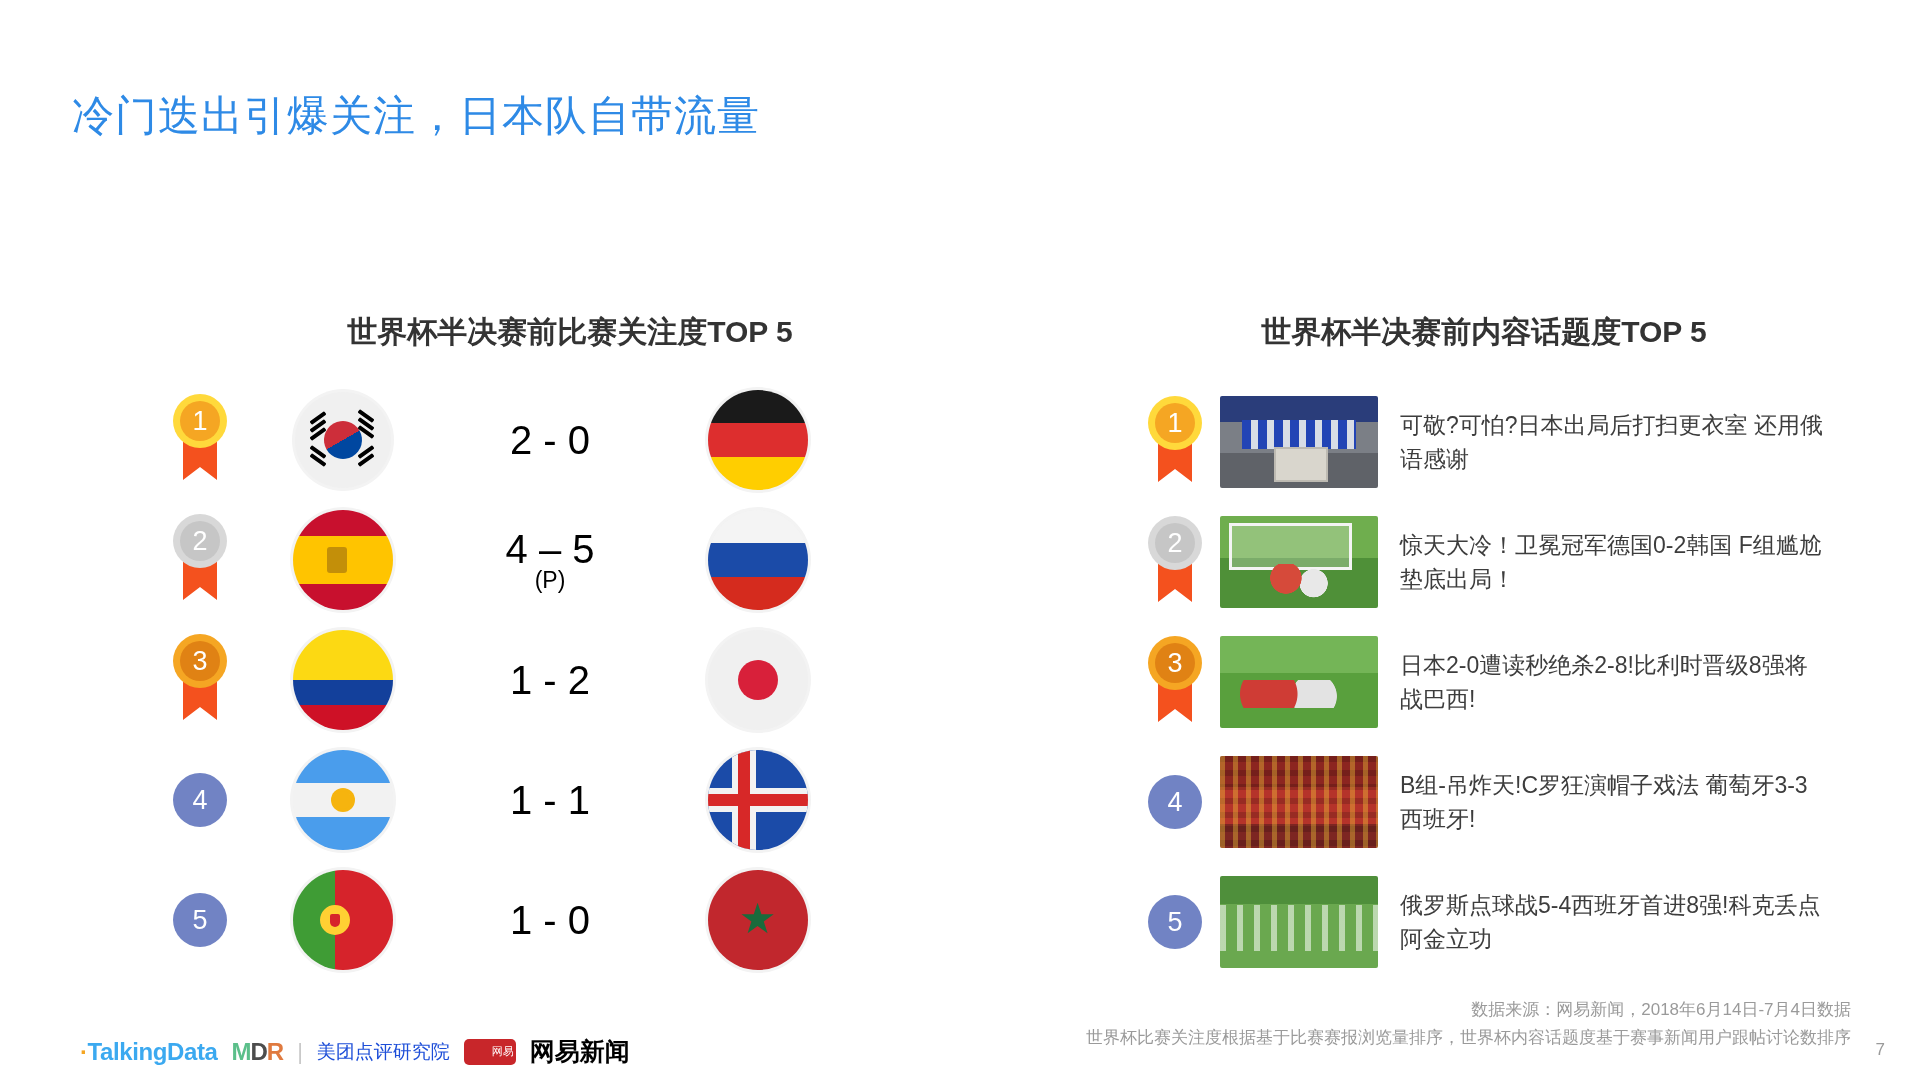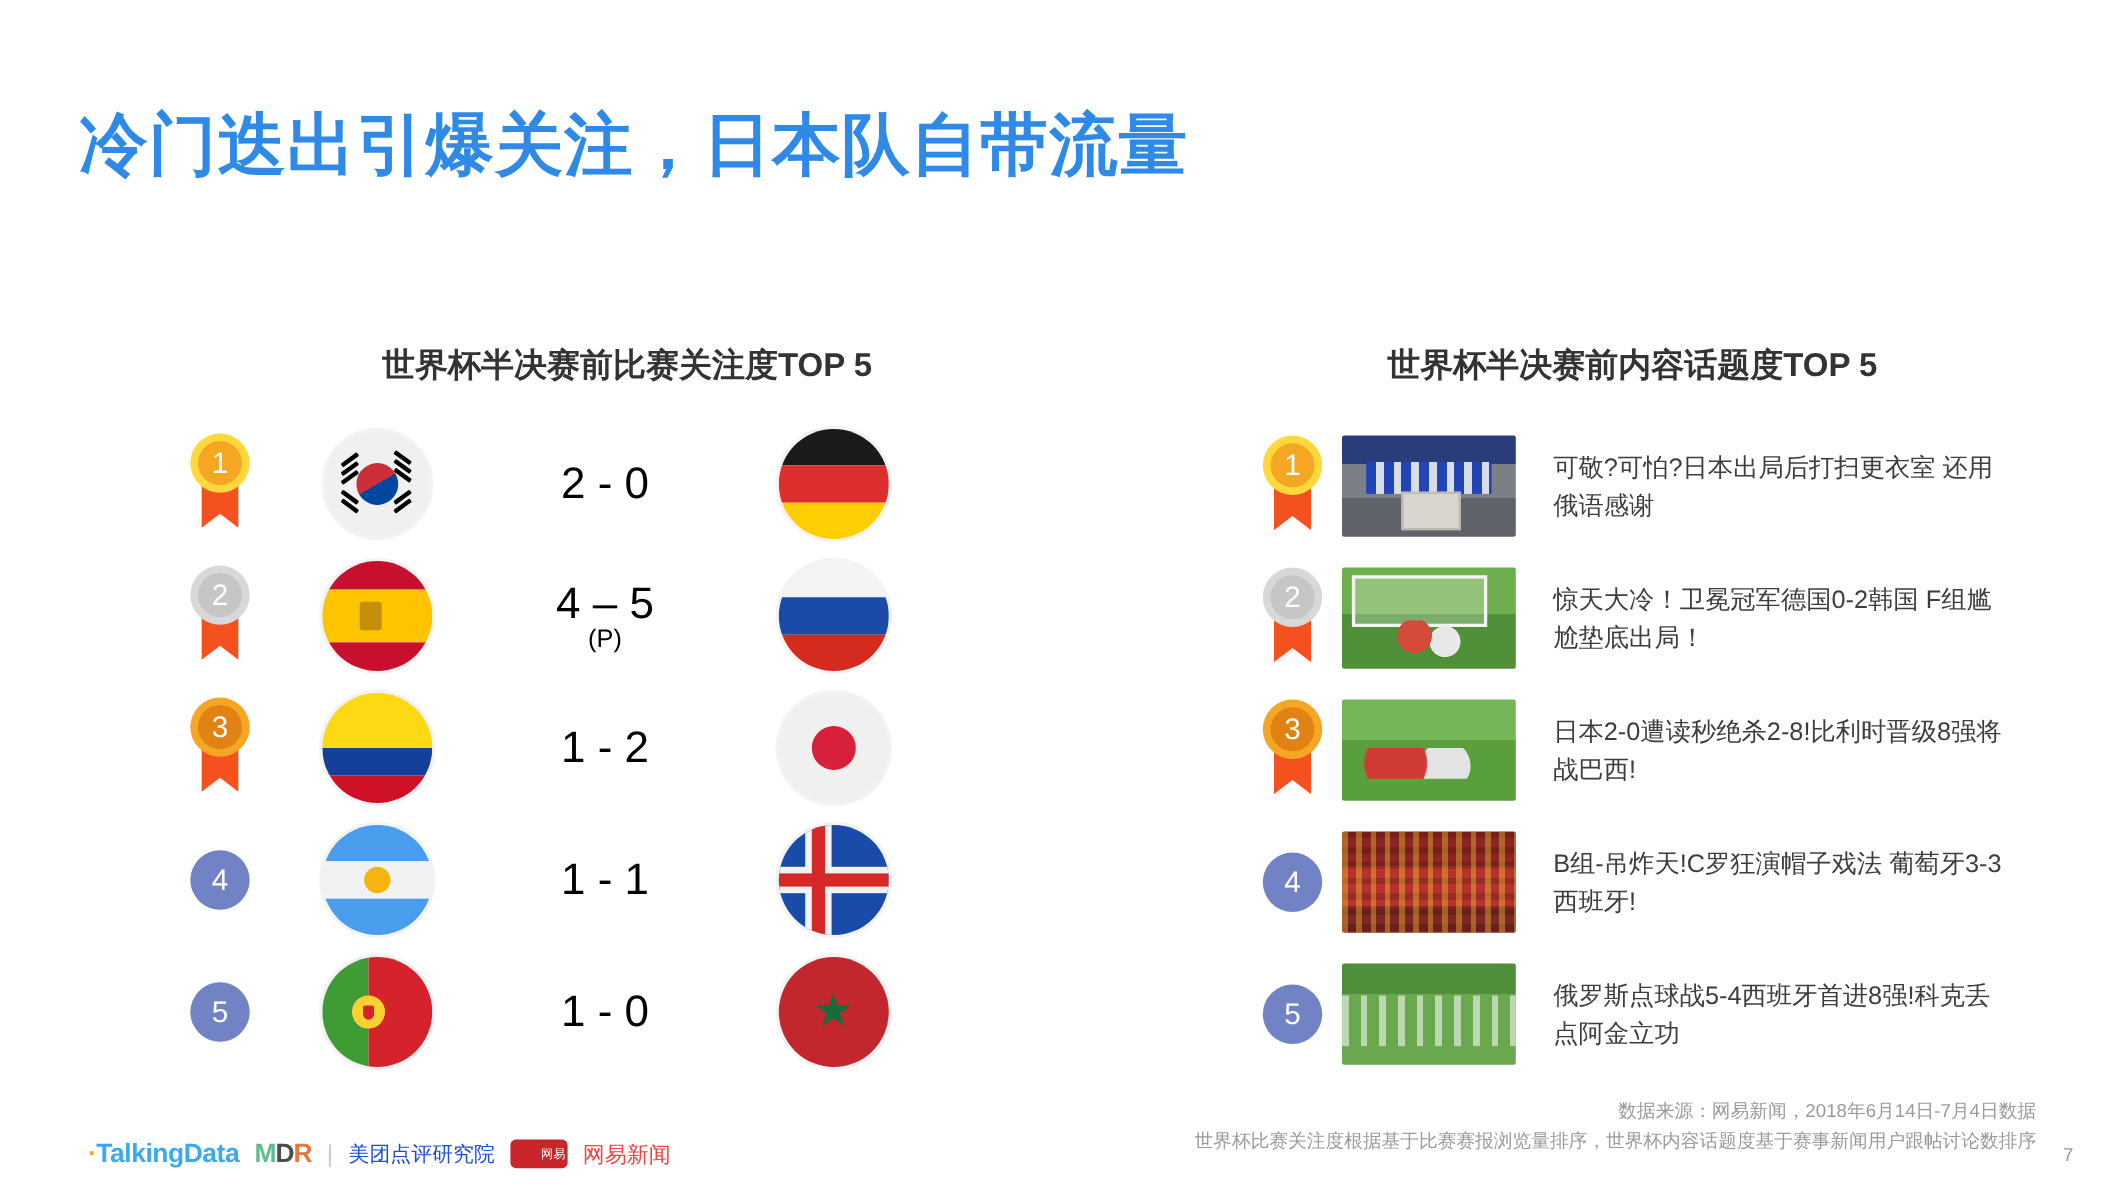--- a/index.html
+++ b/index.html
@@ -9,22 +9,22 @@
     background:#ffffff;
     font-family:"Liberation Sans","DejaVu Sans",sans-serif;
     color:#3d3d3d;
     overflow:hidden;
     position:relative;
   }
   .slide{position:relative;width:1921px;height:1080px;}
 
   
   .title{
-    position:absolute;left:72px;top:48px;
-    font-size:62px;font-weight:bold;
+    position:absolute;left:72px;top:60px;
+    font-size:42px;font-weight:normal;
     color:#2e8ae6;letter-spacing:1px;
     white-space:nowrap;
   }
   .intro{
     position:absolute;left:74px;top:170px;width:1440px;
     font-size:25px;line-height:42px;color:#4a4a4a;
     text-align:justify;
   }
 
   
@@ -169,21 +169,21 @@
 
   
   .news{position:absolute;left:1130px;top:382px;width:700px;}
   .news-row{height:120px;display:flex;align-items:center;}
   .news-rank{width:90px;display:flex;justify-content:center;align-items:center;}
   .news-thumb{
     width:158px;height:92px;flex:0 0 158px;margin-right:22px;
     border-radius:2px;overflow:hidden;position:relative;
   }
   .news-title{
-    font-size:23px;line-height:34px;color:#3d3d3d;flex:1;margin-left:12px;
+    font-size:23px;line-height:34px;color:#3d3d3d;flex:1;
   }
 
   
   .th-lockerroom{background:linear-gradient(to bottom,#2a3d7a 0 28%,#7b7f86 28% 62%,#5f6268 62% 100%);}
   .th-lockerroom:before{
     content:"";position:absolute;left:14%;top:26%;width:72%;height:32%;
     background:repeating-linear-gradient(to right,#2244b5 0 9px,#d8dde6 9px 16px);
   }
   .th-lockerroom:after{
     content:"";position:absolute;left:34%;top:55%;width:32%;height:34%;
@@ -236,21 +236,21 @@
   .logo-mdr{font-size:24px;font-weight:bold;letter-spacing:-1px;}
   .logo-mdr .m{color:#5bbf8a;}
   .logo-mdr .d{color:#4d4d4d;}
   .logo-mdr .r{color:#e07a3f;}
   .logo-sep{color:#c9c9c9;font-size:22px;}
   .logo-mtdp{font-size:19px;color:#1d4ed8;}
   .logo-163{
     width:26px;height:26px;border-radius:5px;background:#c8262a;
     color:#fff;font-size:11px;display:flex;align-items:center;justify-content:center;padding-left:26px;
   }
-  .logo-news{font-size:20px;color:#ef4444;}
+  .logo-news{font-size:25px;color:#000000;font-weight:bold;}
 </style>
 </head>
 <body>
 
 <div class="slide">
 
   <h1 class="title">冷门迭出引爆关注，日本队自带流量</h1>
 
   <div class="sec-head" id="head-left">世界杯半决赛前比赛关注度TOP 5</div>
   <div class="sec-head" id="head-right">世界杯半决赛前内容话题度TOP 5</div>

